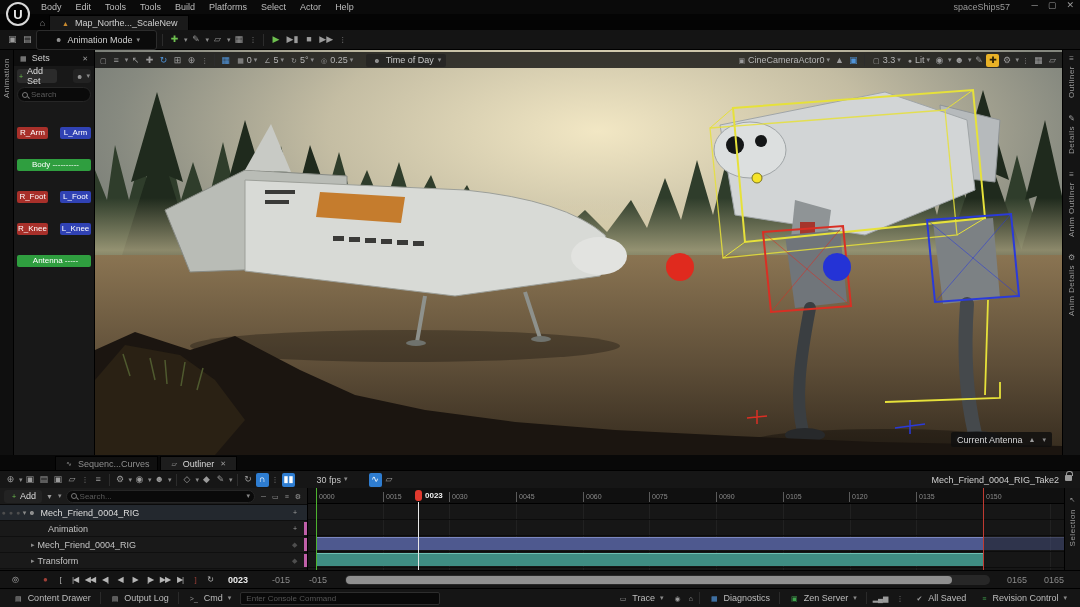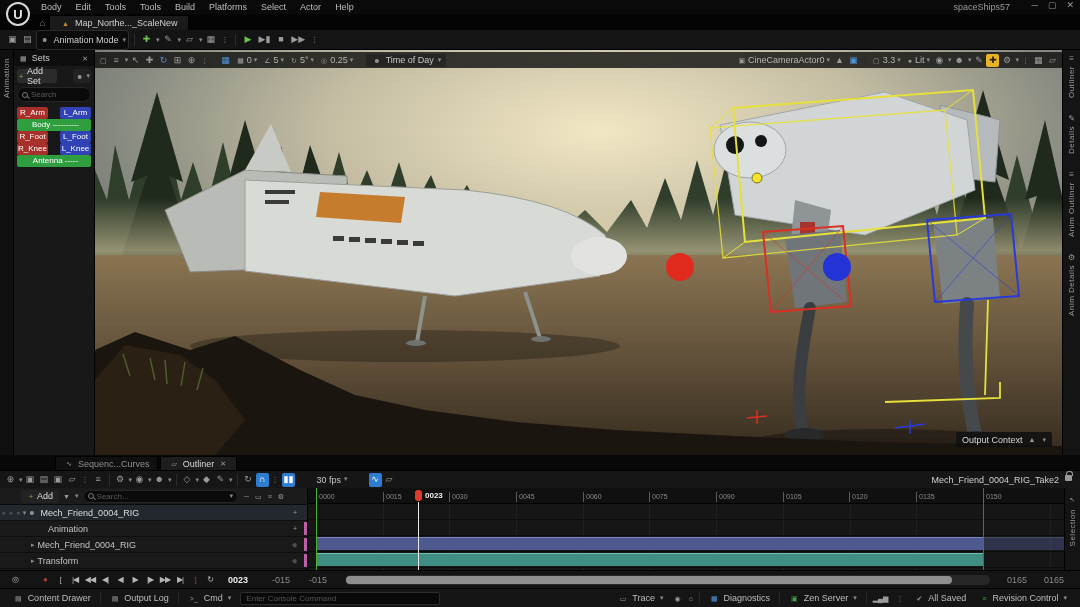--- a/index.html
+++ b/index.html
@@ -15,38 +15,38 @@
 .vsep{width:1px;height:12px;background:#2c2c2c;margin:0 3px}
 
 .menubar{height:14px;background:#0a0a0a;display:flex;align-items:center;padding-left:34px;position:relative}
 .menubar .m{padding:0 7px;color:#bdbdbd}
 .logo{position:absolute;left:6px;top:2px;width:24px;height:24px;border:2px solid #d8d8d8;border-radius:50%;display:flex;align-items:center;justify-content:center;color:#e8e8e8;font-size:13px;font-weight:bold;background:#000;z-index:5}
 .project{margin-left:auto;margin-right:70px;color:#9a9a9a}
 .wbtns{position:absolute;right:6px;top:0;display:flex;gap:10px;color:#9a9a9a}
 .tabrow{height:16px;background:#040404;display:flex;align-items:flex-end;padding-left:36px}
 .leveltab{height:15px;display:flex;align-items:center;background:#1a1a1a;border:1px solid #000;border-bottom:none;padding:0 10px;gap:4px;color:#cfcfcf}
 .toolbar{height:20px;background:#141414;border-bottom:1px solid #000;display:flex;align-items:center;padding:0 6px;gap:2px}
-.modebtn{display:flex;align-items:center;background:#0b0b0b;border:1px solid #2c2c2c;border-radius:3px;height:20px;padding:0 2px;gap:3px;color:#d0d0d0}
+.modebtn{display:flex;align-items:center;background:#0b0b0b;border:1px solid #2c2c2c;border-radius:3px;height:20px;padding:0 16px;gap:3px;color:#d0d0d0}
 
 .main{display:flex;height:405px}
 .left{width:95px;display:flex;background:#151515}
 .lstrip{width:13px;background:#0f0f0f;display:flex;flex-direction:column;align-items:center;padding-top:8px;gap:4px}
 .vtext{writing-mode:vertical-rl;transform:rotate(180deg);font-size:8px;color:#9a9a9a;letter-spacing:.5px}
 .sets{flex:1;display:flex;flex-direction:column;background:#181818;border-right:1px solid #000;border-left:1px solid #000}
 .sets-h{height:16px;display:flex;align-items:center;background:#0e0e0e;padding:0 4px;gap:3px;color:#cdcdcd}
 .addrow{display:flex;align-items:center;gap:16px;padding:3px 3px 1px}
 .addset{flex:1;display:flex;align-items:center;justify-content:center;gap:2px;background:#2b2b2b;border-radius:3px;height:14px;color:#ddd}
 .ddmini{width:18px;height:14px;background:#222;border-radius:3px;display:flex;align-items:center;justify-content:center;color:#9a9a9a}
 .srch{display:flex;align-items:center;background:#0a0a0a;border-radius:8px;height:15px;margin:3px;padding:0 4px;gap:3px;border:1px solid #262626}
 .srch input{background:transparent;border:none;outline:none;color:#bbb;font-family:inherit;font-size:8px;width:100%}
 .srch input::placeholder{color:#5c5c5c}
 .mag{width:6px;height:6px;border:1px solid #777;border-radius:50%;position:relative;flex:none}
 .mag::after{content:"";position:absolute;width:3px;height:1px;background:#777;transform:rotate(45deg);right:-3px;bottom:-1px}
 .chips{padding:2px 3px}
-.chiprow{display:flex;gap:12px;margin:0 0}
+.chiprow{display:flex;gap:12px;margin:20px 0}
 .chip{flex:1;height:12px;line-height:12px;text-align:center;border-radius:2px;color:#fff;font-size:8px;white-space:nowrap;overflow:hidden}
 .chip.full{flex:none;width:100%;text-align:center;padding-left:3px}
 .c-red{background:#a8302a}.c-blue{background:#3042b4}.c-green{background:#2f9e3f}
 
 .viewport{flex:1;position:relative;background:#000;overflow:hidden}
 .viewport svg{position:absolute;inset:0}
 .vptb{position:absolute;top:2px;left:0;right:0;height:16px;display:flex;align-items:center;background:rgba(10,10,10,.78);padding:0 3px;gap:1px;z-index:3}
 .vptb .i{height:13px}
 .snap{display:flex;align-items:center;color:#b5b5b5;gap:1px;padding:0 2px}
 .tod{display:flex;align-items:center;gap:3px;background:rgba(30,30,30,.6);border-radius:2px;height:13px;padding:0 5px;color:#c8c8c8;margin-left:10px}
@@ -60,21 +60,21 @@
 .seqtabs{height:15px;background:#080808;display:flex;align-items:flex-end;padding-left:55px;gap:2px}
 .stab{height:14px;display:flex;align-items:center;gap:4px;padding:0 8px;color:#8f8f8f;background:#101010;border:1px solid #000;border-bottom:none}
 .stab.active{background:#1d1d1d;color:#d8d8d8}
 .seqtb{height:18px;background:#161616;display:flex;align-items:center;padding:0 4px;gap:1px;border-top:1px solid #000}
 .fps{display:flex;align-items:flex-start;gap:2px;color:#c5c5c5;padding:0 20px}
 .seqname{display:flex;align-items:flex-start;gap:4px;margin-left:auto;color:#cfcfcf;padding-right:4px}
 .lockicon{width:7px;height:6px;background:#9a9a9a;border-radius:1px;position:relative;margin-left:2px}
 .lockicon::before{content:"";position:absolute;top:-4px;left:1px;width:5px;height:4px;border:1px solid #9a9a9a;border-bottom:none;border-radius:3px 3px 0 0}
 .seqbody{height:82px;display:flex;background:#131313}
 .seqout{width:308px;display:flex;flex-direction:column;border-right:1px solid #000;background:#161616}
-.outtb{height:17px;display:flex;align-items:center;padding:0 21px;gap:2px;background:#1b1b1b;border-bottom:1px solid #0a0a0a}
+.outtb{height:17px;display:flex;align-items:center;padding:0 4px;gap:2px;background:#1b1b1b;border-bottom:1px solid #0a0a0a}
 .addbtn{display:flex;align-items:center;gap:2px;background:#232323;border-radius:3px;height:13px;padding:0 6px;color:#ddd}
 .outtb .srch{flex:1;margin:0 2px;height:13px}
 .trow{height:16px;display:flex;align-items:center;background:#191919;border-bottom:1px solid #0f0f0f;position:relative;color:#c3c3c3}
 .trow.root{background:#23282e}
 .mini{color:#4e4e4e;font-size:7px;margin:0 1.5px}
 .sliver{position:absolute;right:0;top:1px;bottom:1px;width:3px;background:#bf5fa8}
 .seqtl{flex:1;position:relative;background:#161616;overflow:hidden}
 .ruler{position:absolute;top:0;left:0;right:0;height:16px;background:#101010;border-bottom:1px solid #000}
 .rl{position:absolute;top:4px;font-size:7px;color:#8a8a8a;border-left:1px solid #5a5a5a;padding-left:2px;height:10px;line-height:9px}
 .lanes{position:absolute;top:16px;left:0;right:0;bottom:0;background-image:repeating-linear-gradient(90deg,#212121 0,#212121 1px,transparent 1px,transparent 66.7px);background-position:8px 0}
@@ -360,21 +360,21 @@
       <span class="i">✎</span>
       <span class="i togy">✚</span>
       <span class="i">⚙</span>
       <span class="chev">▾</span>
       <span class="i sm">⋮</span>
       <span class="i">▦</span>
       <span class="i">▱</span>
     </div>
 
     <div class="ctx">
-      <span>Output Context</span>
+      <span>Current Antenna</span>
       <span class="i sm">▲</span>
       <span class="chev">▾</span>
     </div>
   </div>
 
   <div class="rstrip">
     <div class="rtab">
       <span class="i">≡</span>
       <span class="vtext">Outliner</span>
     </div>

